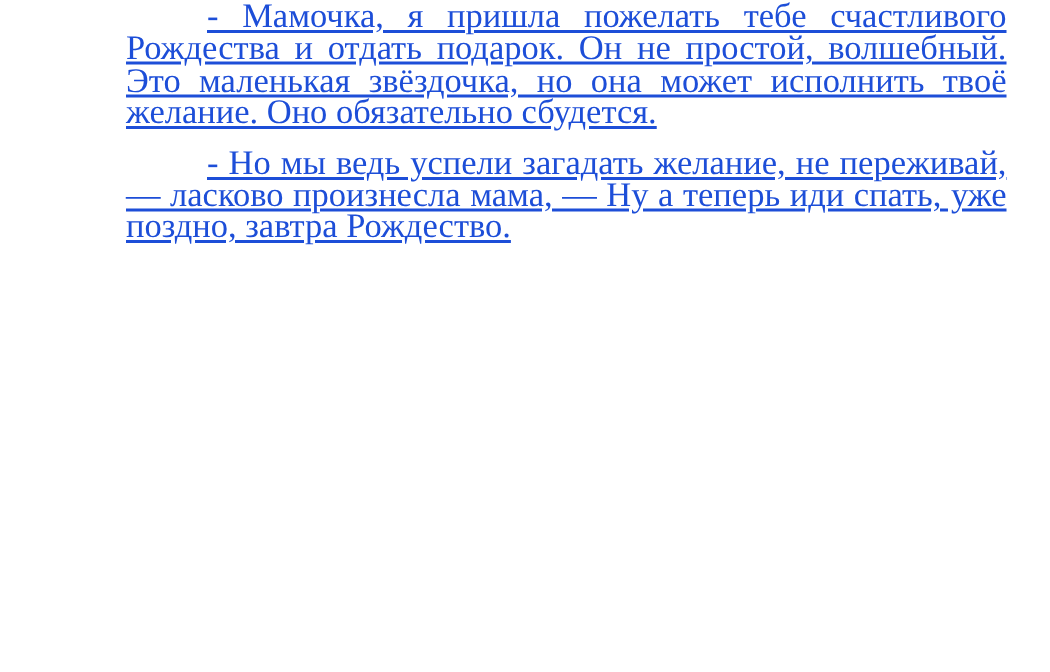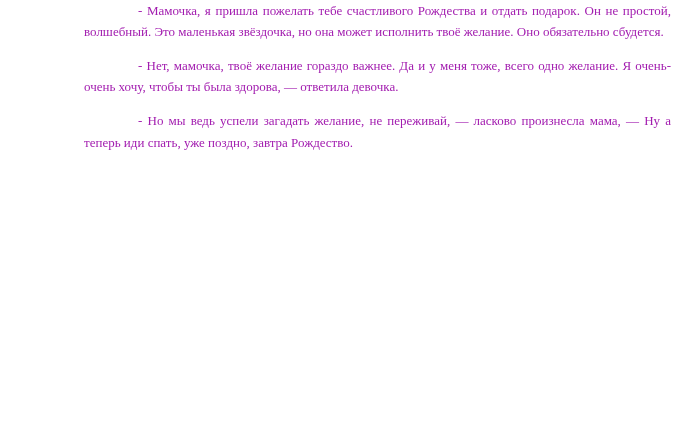--- a/index.html
+++ b/index.html
@@ -12,31 +12,31 @@
     height: 448px;
     overflow: hidden;
     position: relative;
   }
   .page {
     position: absolute;
     left: 84px;
     top: 0px;
     width: 587px;
     font-family: "Liberation Serif", "DejaVu Serif", serif;
-    font-size: 13px;
+    font-size: 23px;
     line-height: 21.3px;
-    color: #a21caf;
+    color: #1d4ed8;
+    text-decoration: underline;
   }
   .para {
     margin: 0 0 12.6px 0;
     text-indent: 54px;
     text-align: justify;
     text-align-last: left;
   }
 </style>
 </head>
 <body>
 
 <div class="page">
   <p class="para">- Мамочка, я пришла пожелать тебе счастливого Рождества и отдать подарок. Он не простой, волшебный. Это маленькая звёздочка, но она может исполнить твоё желание. Оно обязательно сбудется.</p>
-  <p class="para">- Нет, мамочка, твоё желание гораздо важнее. Да и у меня тоже, всего одно желание. Я очень-очень хочу, чтобы ты была здорова, — ответила девочка.</p>
   <p class="para">- Но мы ведь успели загадать желание, не переживай, — ласково произнесла мама, — Ну а теперь иди спать, уже поздно, завтра Рождество.</p>
 </div>
 
 </body></html>

